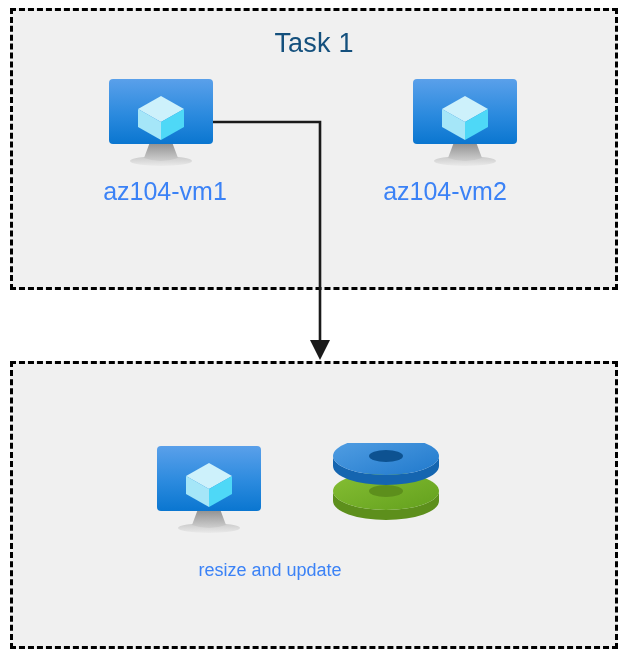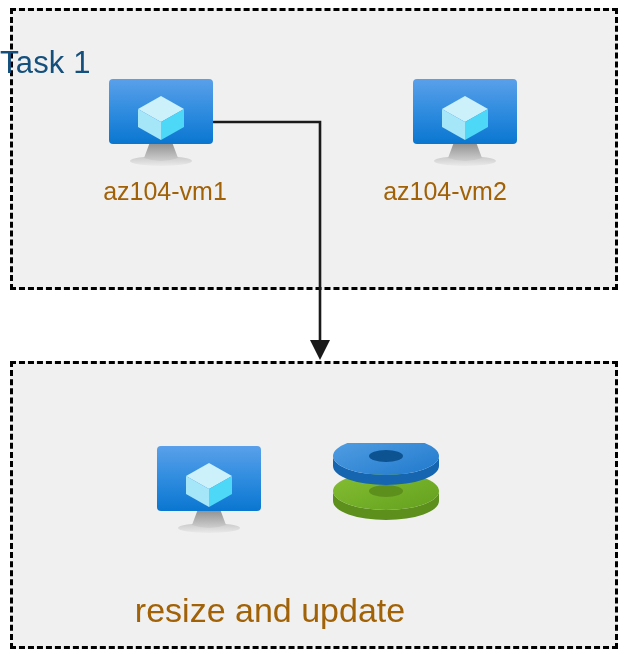--- a/index.html
+++ b/index.html
@@ -41,48 +41,46 @@
   #task2-box {
     left: 10px;
     top: 361px;
     width: 608px;
     height: 288px;
   }
 
   .task-title {
     position: absolute;
     width: 100%;
-    text-align: left;
+    text-align: center;
     color: #14507d;
-    font-size: 31px;
+    font-size: 27px;
     line-height: 32px;
     letter-spacing: 0.2px;
     white-space: nowrap;
-    margin-top: 20px;
   }
   #task1-title { left: 0; top: 27px; }
   #task2-title { left: 0; top: 381px; }
 
   
   .node-label {
     position: absolute;
     text-align: center;
-    color: #a16207;
+    color: #3b82f6;
     font-size: 25px;
     line-height: 33px;
     white-space: nowrap;
   }
   #vm1-label { left: 35px;  top: 175px; width: 260px; }
   #vm2-label { left: 315px; top: 175px; width: 260px; }
   #task2-label {
     left: 60px;
     top: 554px;
     width: 420px;
-    font-size: 34px;
-    margin-top: 40px;
+    font-size: 18px;
   }
   .node-label .label-line { display: block; }
 
   
   .vm-icon {
     position: absolute;
   }
 
   
   .disk-icon {

